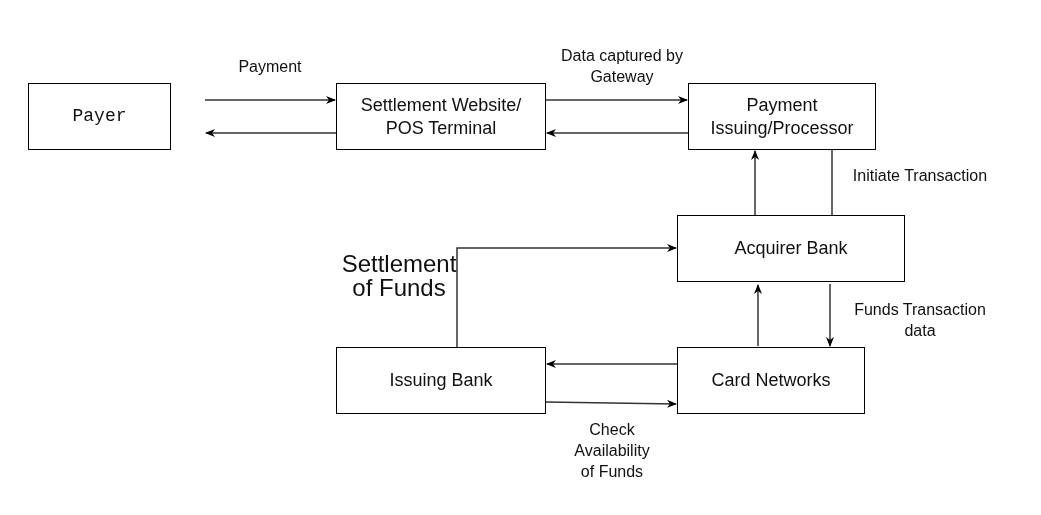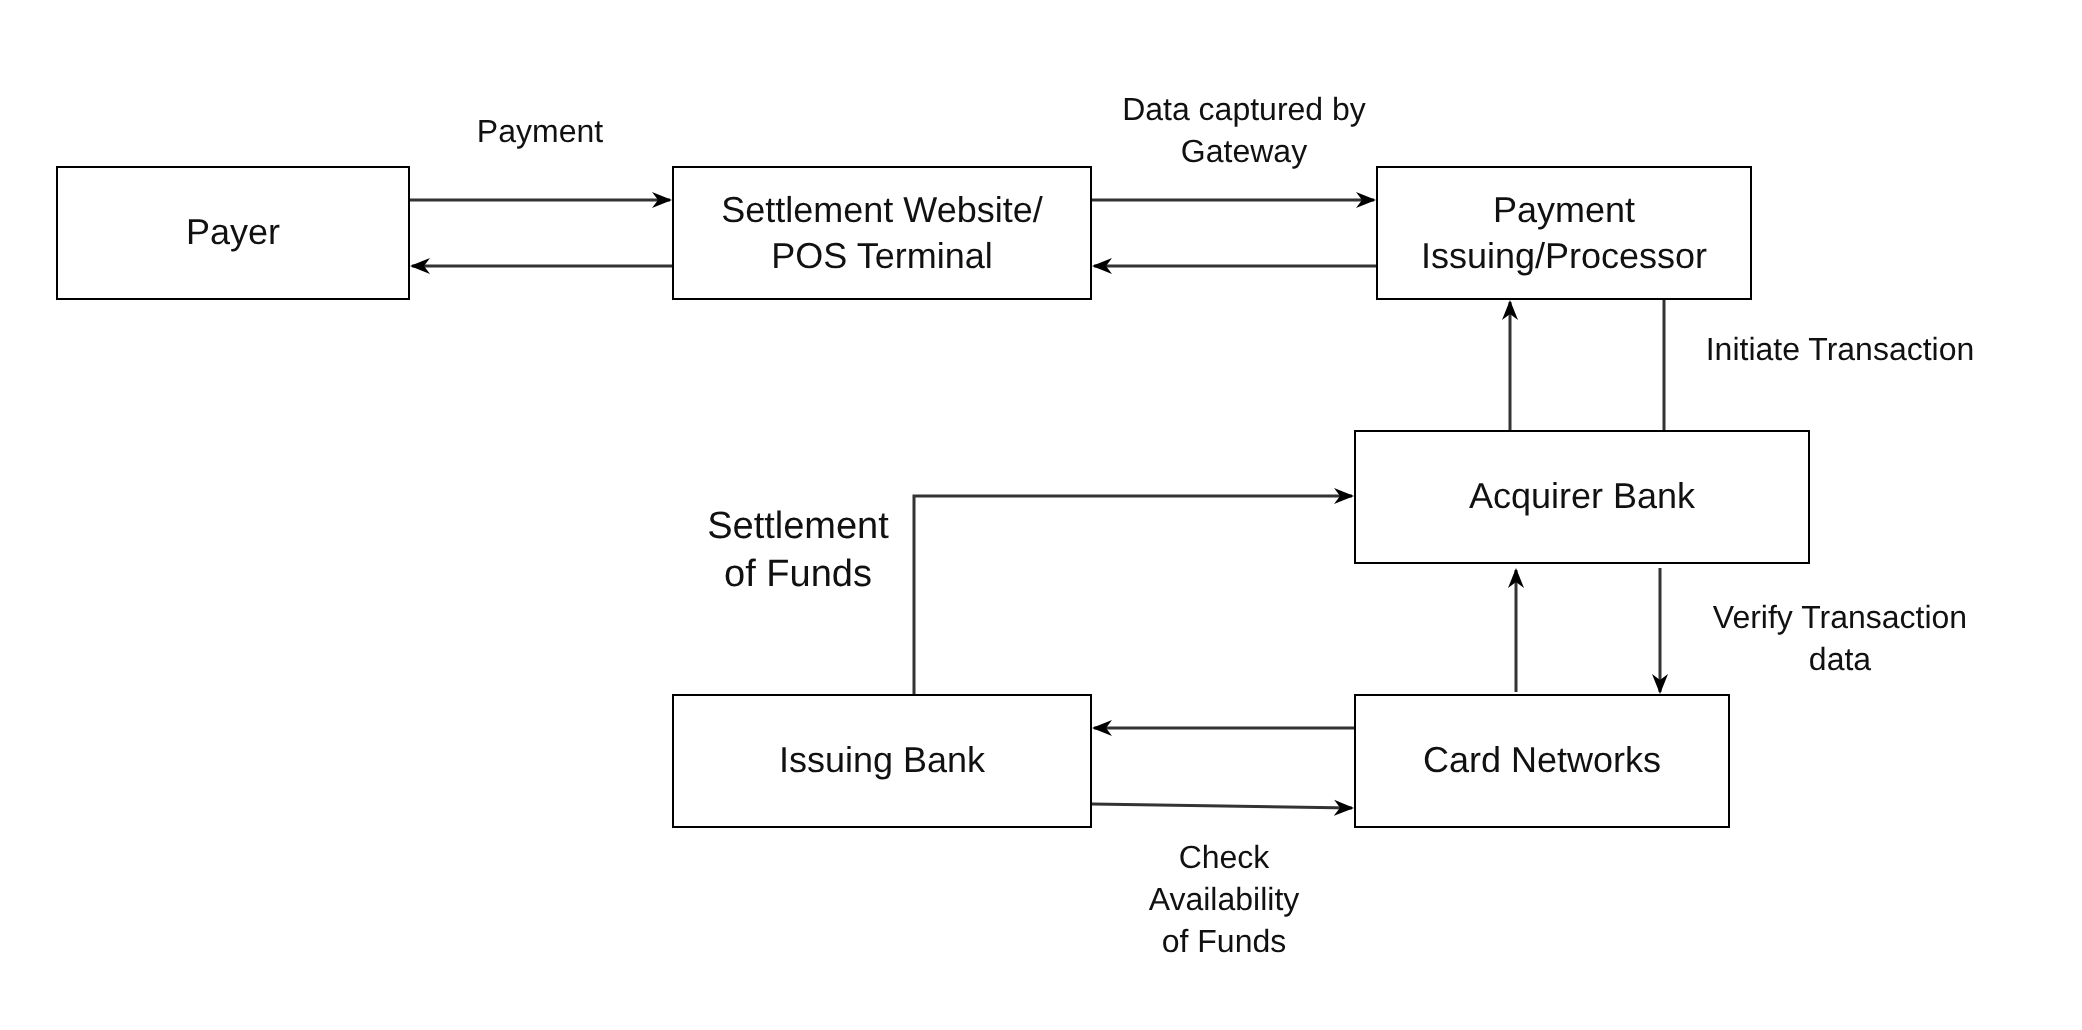--- a/index.html
+++ b/index.html
@@ -28,21 +28,21 @@
     <line x1="832" y1="150" x2="832" y2="224" marker-end="url(#ah)"></line>
     <line x1="755" y1="215" x2="755" y2="151" marker-end="url(#ah)"></line>
     <line x1="830" y1="284" x2="830" y2="346" marker-end="url(#ah)"></line>
     <line x1="758" y1="346" x2="758" y2="285" marker-end="url(#ah)"></line>
     <line x1="677" y1="364" x2="547" y2="364" marker-end="url(#ah)"></line>
     <line x1="546" y1="402" x2="676" y2="404" marker-end="url(#ah)"></line>
     <polyline points="457,347 457,248 676,248" marker-end="url(#ah)"></polyline>
   </g>
 </svg>
 
-<div class="node" style="left:28px;top:83px;width:177px;height:67px;">
+<div class="node" style="left:28px;top:83px;width:143px;height:67px;font-family:Liberation Mono, monospace;">
   <span>Payer</span>
 </div>
 <div class="node" style="left:336px;top:83px;width:210px;height:67px;">
   <span style="white-space:pre-line;">Settlement  Website/
 POS Terminal</span>
 </div>
 <div class="node" style="left:688px;top:83px;width:188px;height:67px;">
   <span style="white-space:pre-line;">Payment
 Issuing/Processor</span>
 </div>
@@ -53,19 +53,19 @@
   <span>Issuing Bank</span>
 </div>
 <div class="node" style="left:677px;top:347px;width:188px;height:67px;">
   <span>Card Networks</span>
 </div>
 
 <div class="lbl" style="left:210px;top:56px;width:120px;">Payment</div>
 <div class="lbl" style="left:537px;top:45px;width:170px;">Data  captured by
 Gateway</div>
 <div class="lbl" style="left:840px;top:165px;width:160px;">Initiate Transaction</div>
-<div class="lbl" style="left:840px;top:299px;width:160px;">Verify Transaction
+<div class="lbl" style="left:840px;top:299px;width:160px;">Funds Transaction
 data</div>
-<div class="lbl" style="left:340px;top:252px;width:118px;font-size:19px;line-height:24px;">Settlement
+<div class="lbl" style="left:340px;top:252px;width:118px;font-size:24px;line-height:24px;">Settlement
 of Funds</div>
 <div class="lbl" style="left:552px;top:419px;width:120px;">Check
 Availability
 of Funds</div>
 
 </body></html>

